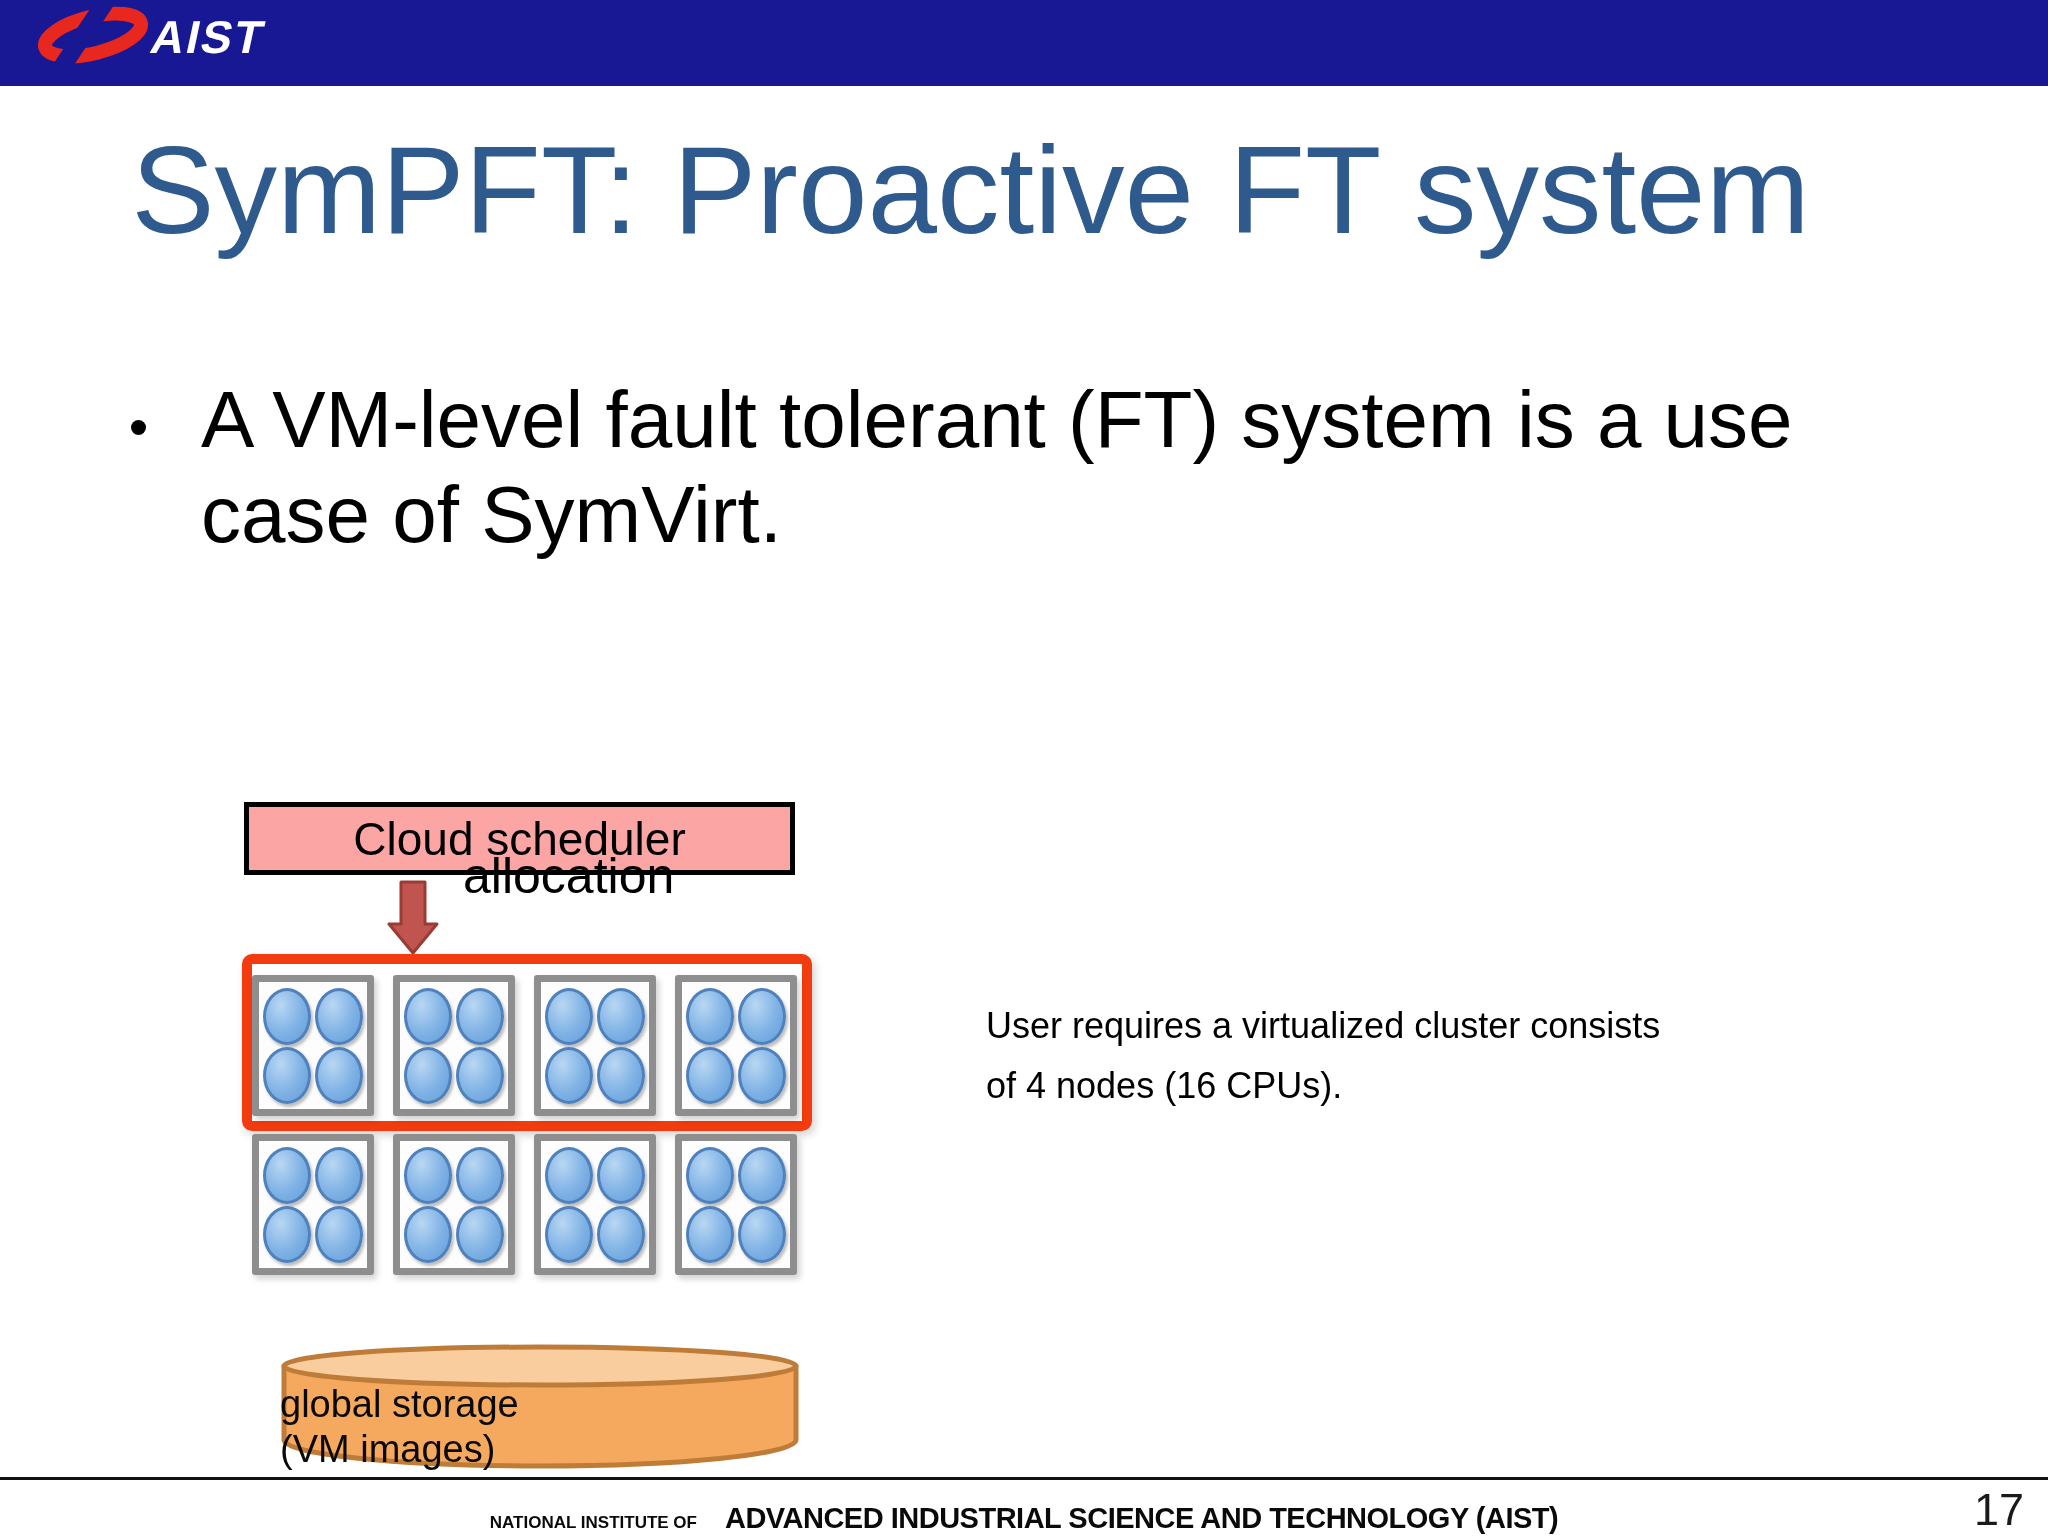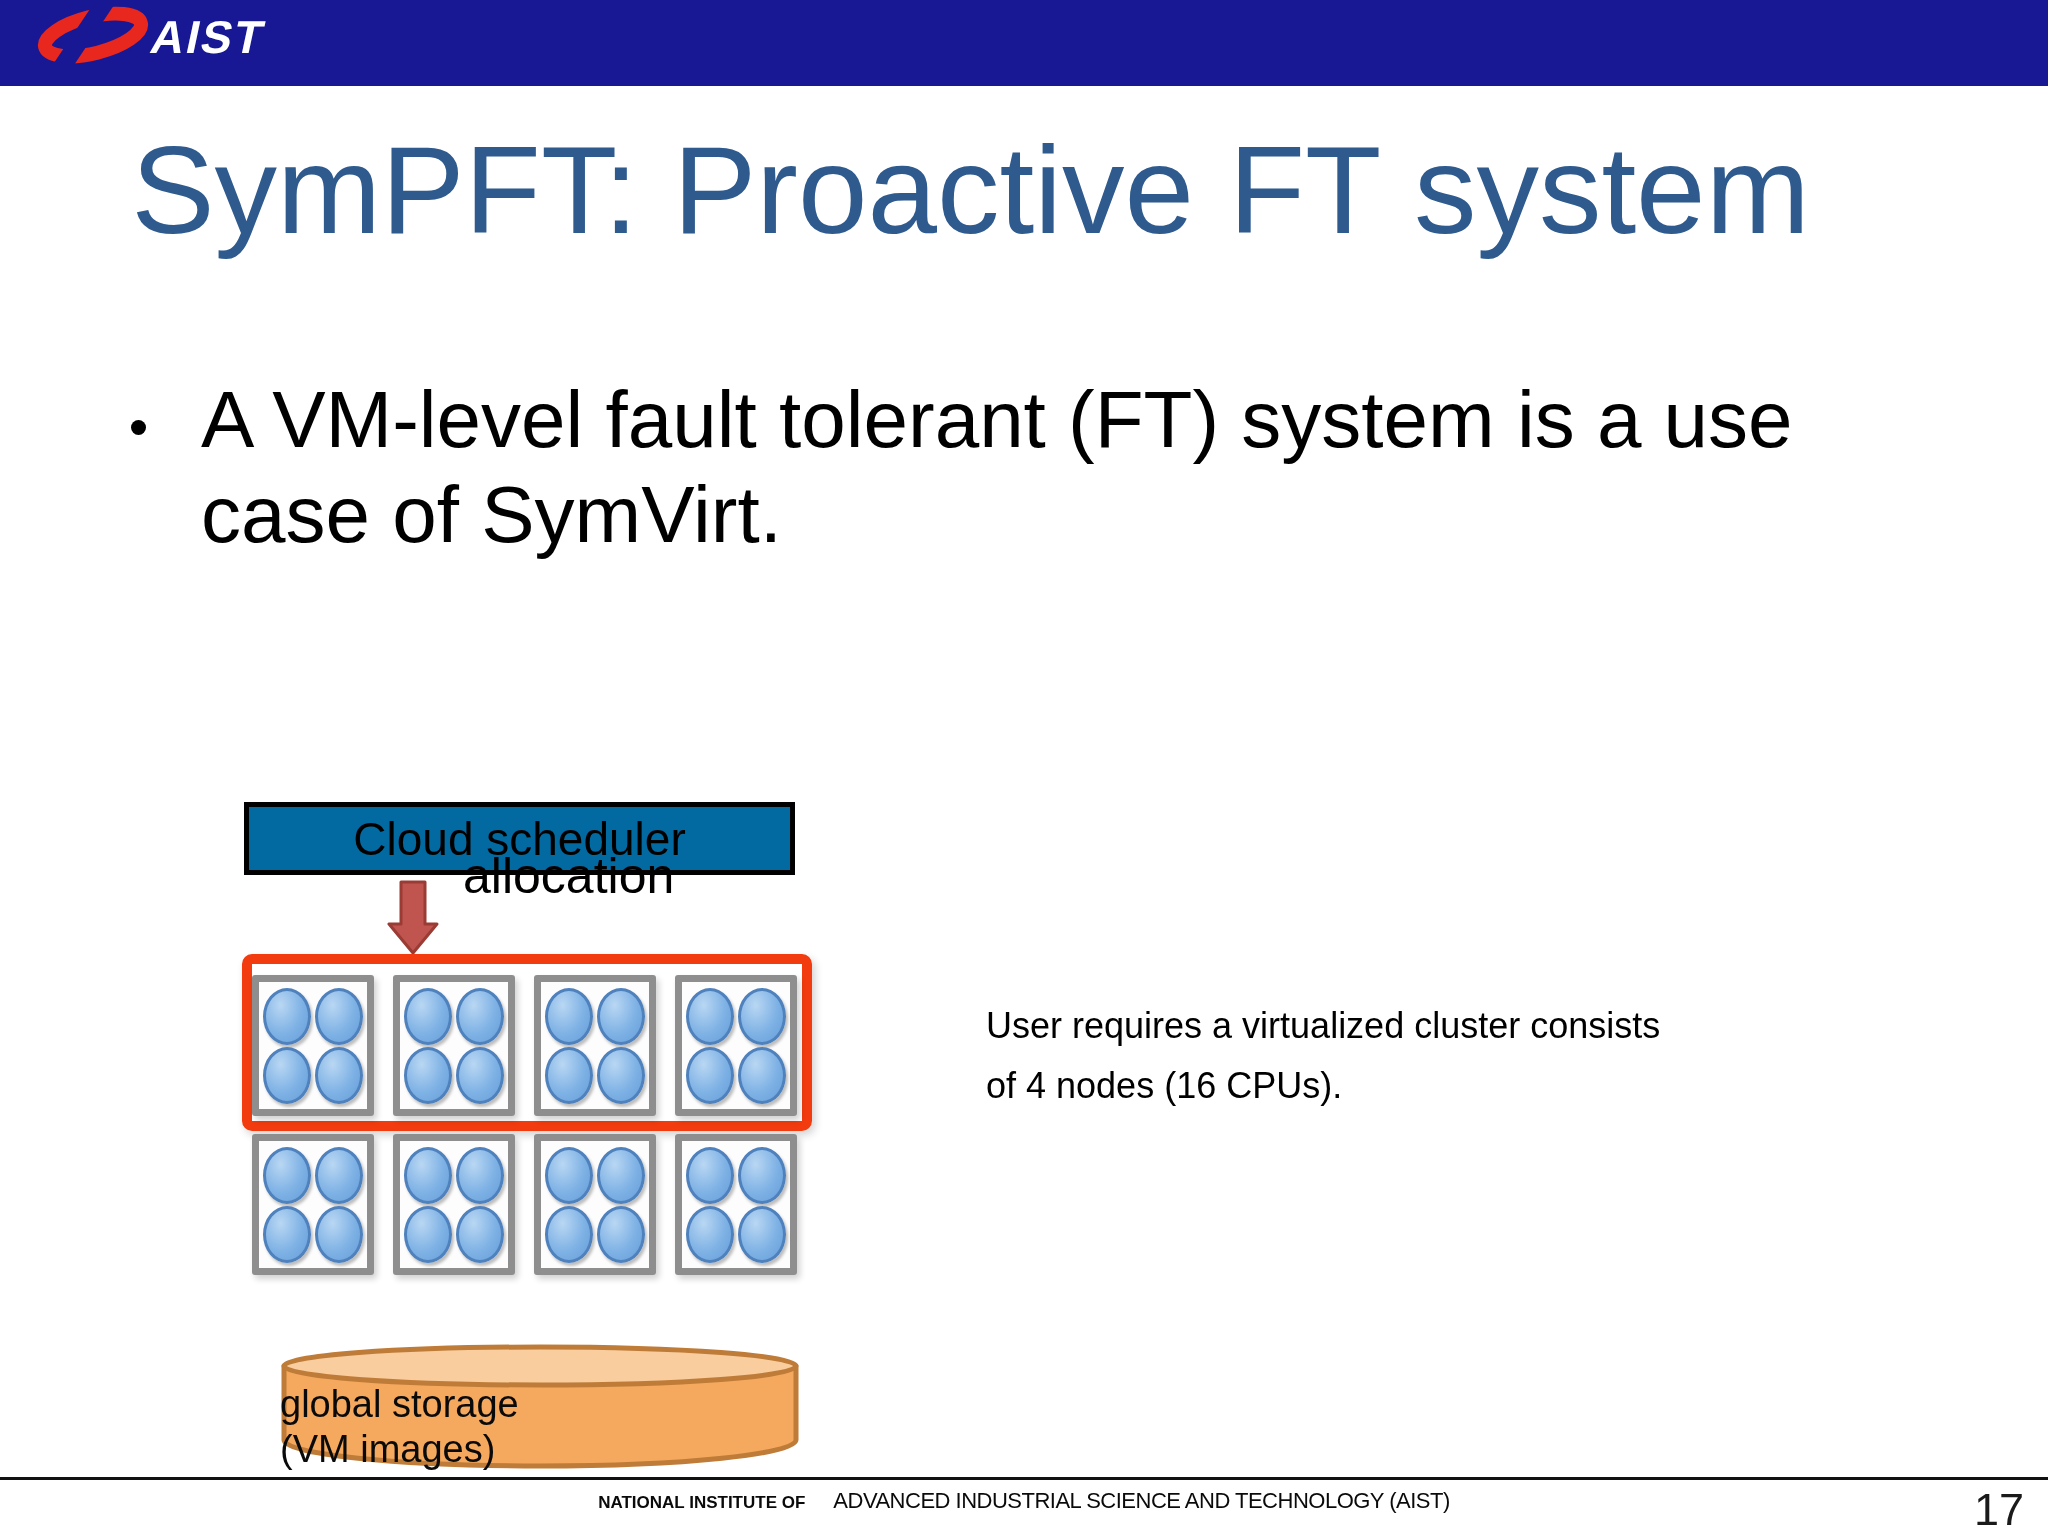--- a/index.html
+++ b/index.html
@@ -19,21 +19,21 @@
     position:absolute;left:0;top:118px;width:1941px;text-align:center;
     font-size:125px;line-height:1.15;color:#2e5a8e;white-space:nowrap;
   }
   
   .bullet-dot{position:absolute;left:131px;top:420px;width:15px;height:15px;border-radius:50%;background:#000;}
   .bullet-text{position:absolute;left:201px;top:372px;font-size:80px;line-height:95px;color:#000;}
   .bullet-text div{white-space:nowrap;}
   
   .scheduler-box{
     position:absolute;left:244px;top:802px;width:541px;height:63px;
-    border:5px solid #000;background:#0369a1;display:flex;align-items:center;justify-content:center;
+    border:5px solid #000;background:#fca5a5;display:flex;align-items:center;justify-content:center;
     font-size:46px;
   }
   .alloc-arrow{position:absolute;left:387px;top:880px;}
   .alloc-label{position:absolute;left:463px;top:847px;font-size:50px;white-space:nowrap;}
   .alloc-rect{
     position:absolute;left:242px;top:954px;width:550px;height:157px;
     border:10px solid #f23b0e;border-radius:10px;background:transparent;
     box-shadow:3px 4px 8px rgba(0,0,0,0.18);
   }
   .node-row{position:absolute;left:252px;display:flex;gap:19px;}
@@ -59,21 +59,21 @@
     position:absolute;left:280px;top:1382px;width:520px;text-align:left;
     font-size:38px;line-height:45px;color:#0a0a0a;
   }
   
   .footer-line{position:absolute;left:0;top:1477px;width:2048px;height:3px;background:#111;}
   .footer{
     position:absolute;left:0;top:1488px;width:2048px;display:flex;justify-content:center;
     align-items:baseline;gap:28px;color:#0a0a0a;
   }
   .footer .small{font-size:17px;font-weight:700;letter-spacing:0px;}
-  .footer .big{font-size:22px;font-weight:400;letter-spacing:-0.5px;}
+  .footer .big{font-size:29px;font-weight:700;letter-spacing:-0.5px;margin-top:14px;}
   .page-number{position:absolute;right:24px;top:1484px;font-size:45px;color:#1a1a1a;}
 </style>
 </head>
 <body>
 
 <div class="header-bar">
   <svg class="logo" viewBox="0 0 110 52">
     <g transform="rotate(-14 55 26)">
       <ellipse cx="55" cy="26" rx="46" ry="17" fill="none" stroke="#e8281e" stroke-width="13"></ellipse>
     </g>

